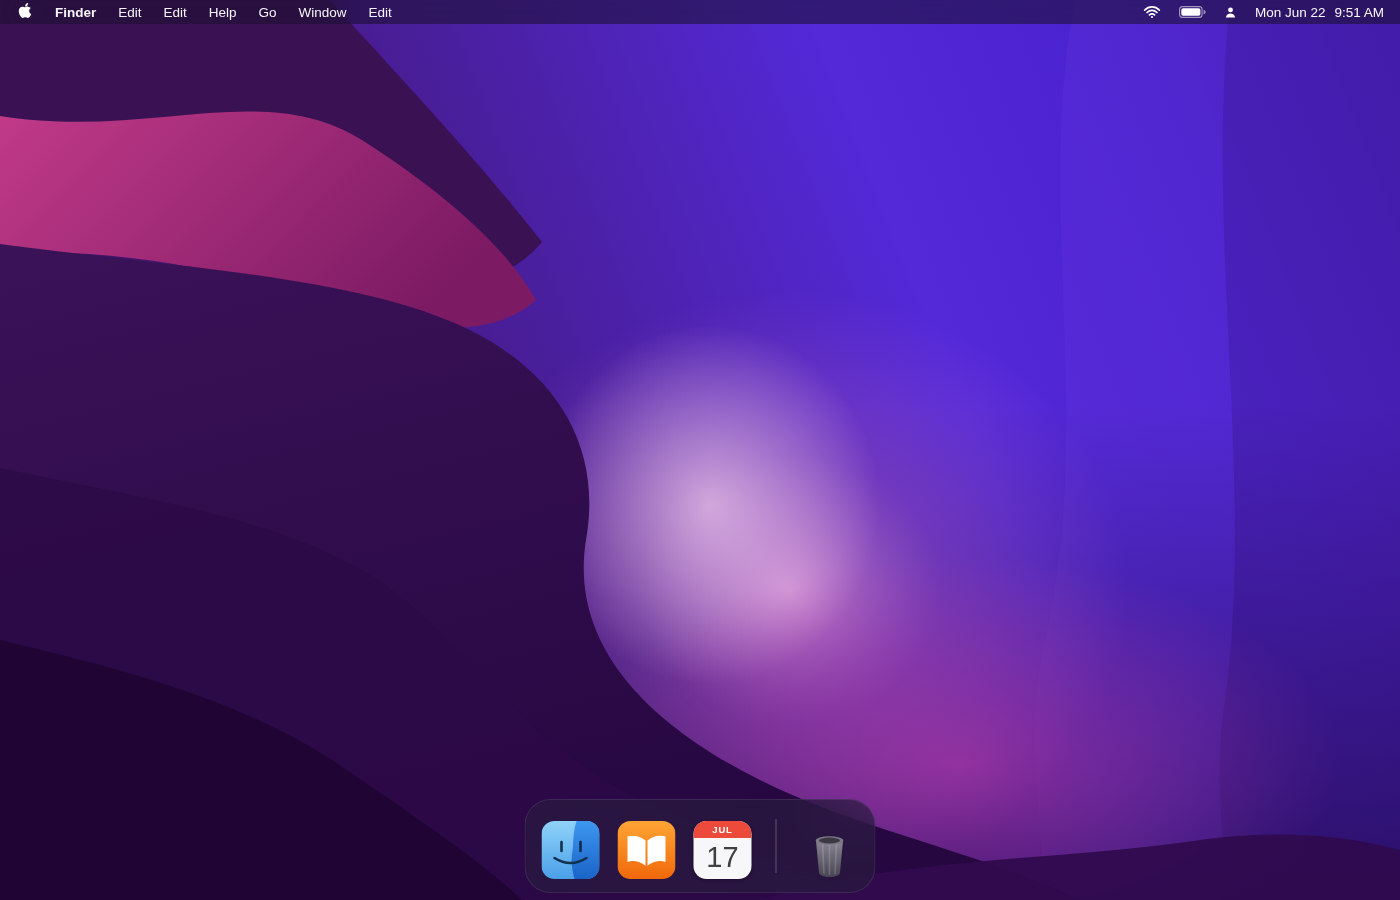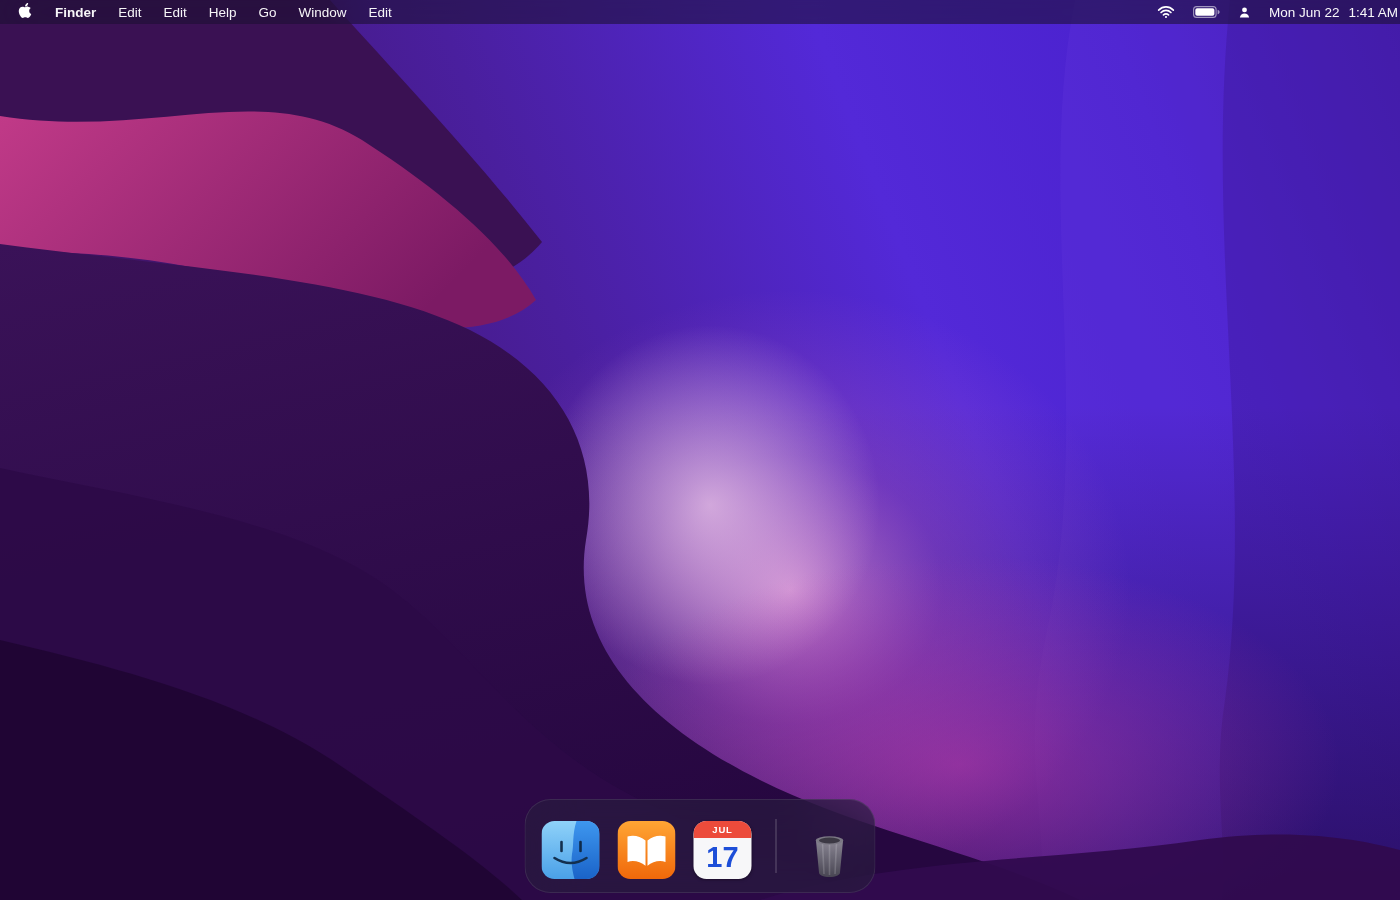--- a/index.html
+++ b/index.html
@@ -20,21 +20,21 @@
     background:rgba(28,16,50,.58);
     backdrop-filter:blur(22px);
     color:#fff;font-size:13.5px;
   }
   .menubar-left{display:flex;align-items:center;height:100%;}
   .menu-apple{display:flex;align-items:center;padding:0 12px 0 18px;height:100%;}
   .menu-item{padding:0 11px;height:100%;display:flex;align-items:center;color:rgba(255,255,255,.96);cursor:default;}
   .menu-item.app-name{font-weight:700;}
   .menubar-right{display:flex;align-items:center;height:100%;gap:0;}
   .status-icon{display:flex;align-items:center;padding:0 9px;height:100%;}
-  .clock{display:flex;align-items:center;gap:9px;padding:0 2px 0 9px;height:100%;color:rgba(255,255,255,.97);}
+  .clock{display:flex;align-items:center;gap:9px;padding:0 16px 0 9px;height:100%;color:rgba(255,255,255,.97);}
 
   
   .dock{
     position:absolute;left:50%;bottom:7px;transform:translateX(-50%);z-index:10;
     display:flex;align-items:center;gap:18px;
     padding:13px 16px;
     background:rgba(40,30,62,.60);
     border:1px solid rgba(255,255,255,.09);
     border-radius:26px;
     backdrop-filter:blur(28px);
@@ -48,21 +48,21 @@
     width:58px;height:58px;border-radius:13px;overflow:hidden;background:#f7f7f9;
     display:flex;flex-direction:column;box-shadow:0 1px 3px rgba(0,0,0,.35);
   }
   .cal-head{
     height:17px;background:#ec4b3b;color:#fff;
     font-size:9.5px;font-weight:700;letter-spacing:.8px;
     display:flex;align-items:center;justify-content:center;
   }
   .cal-day{
     flex:1;display:flex;align-items:center;justify-content:center;
-    font-size:29px;font-weight:700;color:#1d4ed8;margin-top:-3px;
+    font-size:29px;font-weight:400;color:#404040;margin-top:-3px;
   }
 </style>
 </head>
 <body>
 
 <div class="wallpaper">
   <svg viewBox="0 0 1400 900" preserveAspectRatio="none" aria-hidden="true">
     <defs>
       <linearGradient id="base" x1="0" y1="0.25" x2="1" y2="0">
         <stop offset="0" stop-color="#3f115c"></stop>
@@ -158,21 +158,21 @@
       </svg>
     </span>
     <span class="status-icon">
       <svg width="13" height="13" viewBox="0 0 16 16" fill="#ffffff">
         <circle cx="8" cy="4.8" r="3"></circle>
         <path d="M2.3,14 C2.8,10.7 5.1,9.2 8,9.2 C10.9,9.2 13.2,10.7 13.7,14 Z"></path>
       </svg>
     </span>
     <span class="clock">
       <span>Mon Jun 22</span>
-      <span>1:41 AM</span>
+      <span>9:51 AM</span>
     </span>
   </div>
 </div>
 
 <div class="dock">
 
   <div class="dock-item">
     <span>
       <svg viewBox="0 0 58 58">
         <defs>

